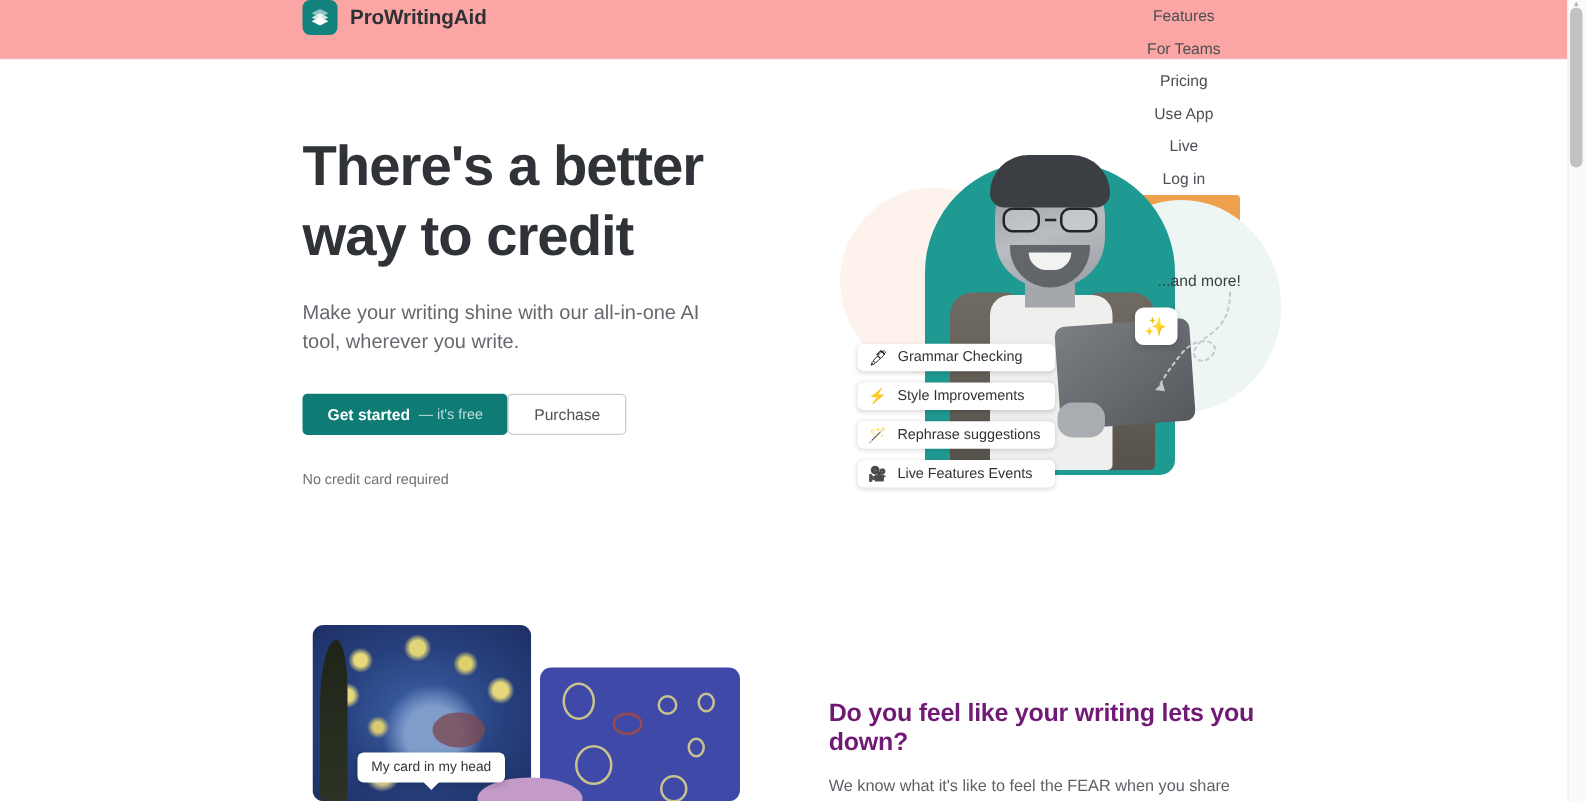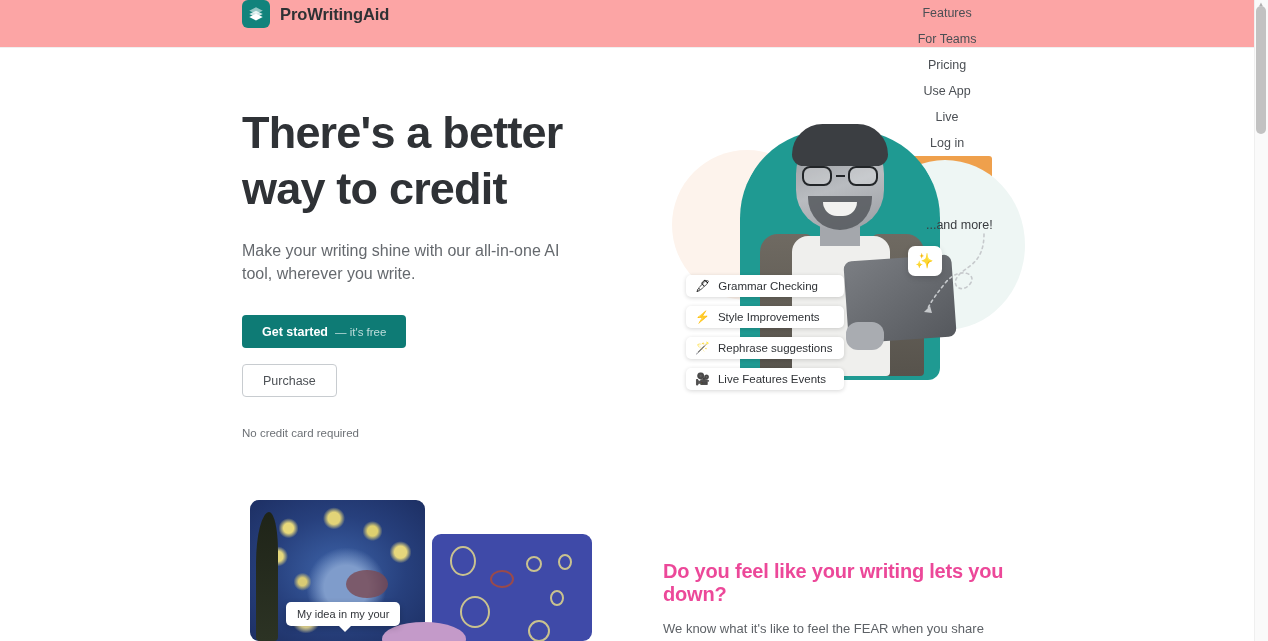--- a/index.html
+++ b/index.html
@@ -77,21 +77,21 @@
     font-weight: bold; color: #2f3236;
     letter-spacing: -0.8px;
   }
   .hero-sub {
     margin-top: 22px;
     font-size: 16px; line-height: 23px;
     color: #65696e; max-width: 330px;
   }
   .hero-ctas {
     margin-top: 30px;
-    display: flex; align-items: flex-start; gap: 16px; flex-direction: column;
+    display: flex; align-items: flex-end; 
   }
   .btn-primary {
     background: #0e7b75; color: #ffffff;
     border: none; border-radius: 4px;
     padding: 0 20px; height: 33px;
     font-size: 12.5px; font-weight: bold;
     cursor: pointer;
     display: inline-flex; align-items: center; gap: 7px;
   }
   .btn-primary .free { font-weight: normal; font-size: 11.5px; color: #bfdedc; }
@@ -305,21 +305,21 @@
     width: 84px; height: 34px;
     border-radius: 50%;
     background: #c49ac9;
   }
 
   .lower-copy {
     position: absolute; left: 663px; top: 72px;
     width: 370px;
   }
   .lower-title {
-    font-size: 20px; font-weight: bold; color: #ec4899;
+    font-size: 20px; font-weight: bold; color: #701a75;
     letter-spacing: -0.2px;
   }
   .lower-body {
     margin-top: 12px;
     font-size: 13px; line-height: 21px; color: #5e6267;
   }
 
   
   .scrollbar-track {
     position: absolute; right: 0; top: 0;
@@ -454,21 +454,21 @@
         <div class="swirl" style="left:58px;  top:36px; width:24px; height:18px; border-color:#9a4a4a;"></div>
       </div>
 
       <div class="card-front">
         <div class="cypress"></div>
         <div class="sun-blob"></div>
       </div>
 
       <div class="purple-ellipse"></div>
 
-      <div class="tooltip">My idea in my your</div>
+      <div class="tooltip">My card in my head</div>
     </div>
 
     <div class="lower-copy">
       <h2 class="lower-title">Do you feel like your writing lets you down?</h2>
       <p class="lower-body">We know what it's like to feel the FEAR when you share something you've written. It's frustrating when you can't get your writing to do your ideas justice.</p>
     </div>
   </section>
 
   <div class="scrollbar-track">
     <div class="scrollbar-arrow">▲</div>

